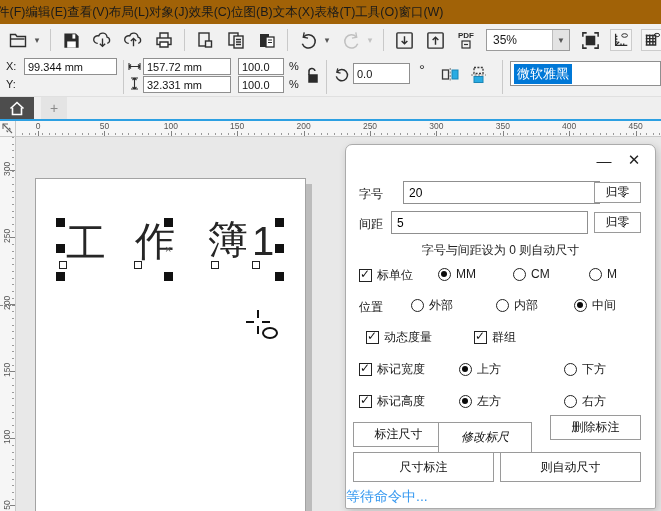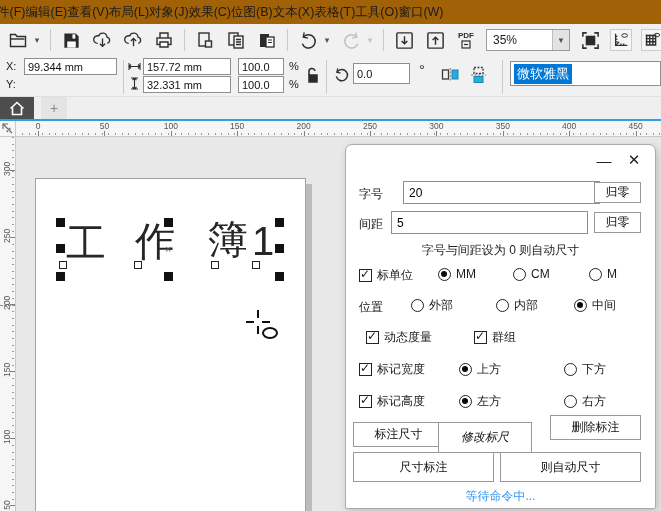--- a/index.html
+++ b/index.html
@@ -88,21 +88,21 @@
   .dbtn { position:absolute; background:#fff; border:1px solid #9a9a9a; font-size:12px;
     display:flex; align-items:center; justify-content:center; color:#111; white-space:nowrap; }
   .hint { position:absolute; width:100%; text-align:center; font-size:12px; color:#222; }
   .ckitem,.rditem { position:absolute; display:flex; align-items:center; gap:5px; font-size:12px; white-space:nowrap; }
   .ckbox { width:13px; height:13px; border:1.5px solid #222; background:#fff; position:relative; flex:0 0 auto; }
   .ckbox.on::after { content:"\2713"; position:absolute; left:0px; top:-3px; font-size:12px; font-weight:bold; color:#111; }
   .rdot { width:13px; height:13px; border:1.6px solid #222; border-radius:50%; background:#fff;
     position:relative; flex:0 0 auto; }
   .rdot.on::after { content:""; position:absolute; left:2px; top:2px; width:6px; height:6px;
     border-radius:50%; background:#0a0a0a; }
-  .status { position:absolute; width:100%; text-align:center; font-size:12px; color:#3598f0; }
+  .status { position:absolute; width:100%; font-size:14px; color:#3598f0; }
 
   svg { display:block; }
 </style>
 </head>
 <body>
 
 <div id="app">
 
   <div class="abs menubar">
     <span class="mi">件(F)</span>

